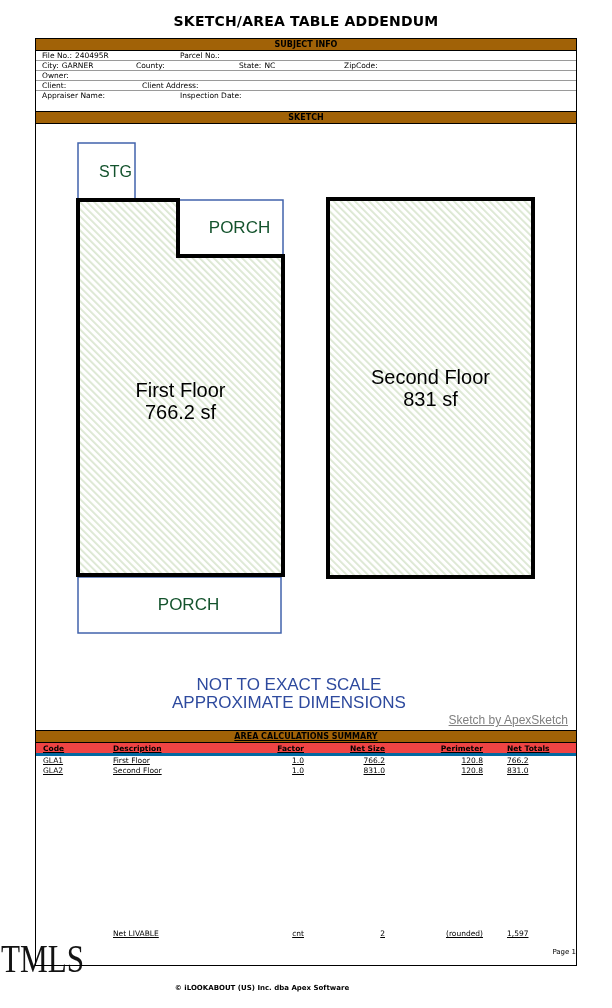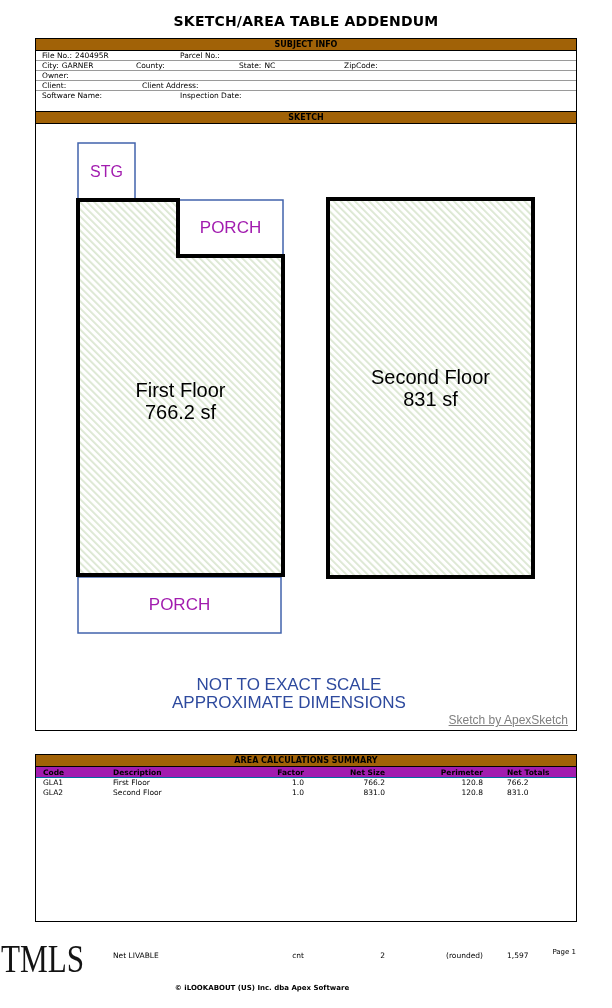--- a/index.html
+++ b/index.html
@@ -11,60 +11,60 @@
   .title {
     position:absolute; top:13px; left:0; width:612px; text-align:center;
     font-size:14px; font-weight:bold; letter-spacing:.2px;
   }
   .box {
     position:absolute; left:35px; width:542px; box-sizing:border-box;
     border:1px solid #000; background:#fff;
   }
   #subject-box { top:38px; height:74px; }
   #sketch-box  { top:111px; height:620px; }
-  #area-box    { top:754px; height:168px; }
+  #area-box    { top:730px; height:236px;text-decoration:underline; }
   .section-bar {
     height:11px; line-height:11px; background:#a16207; border-bottom:1px solid #000;
     text-align:center; font-size:8px; font-weight:bold;
   }
   
   .si-row {
     position:relative; height:10px; box-sizing:border-box;
     border-bottom:1px solid #9a9a9a; font-size:7.5px; line-height:9.5px; white-space:nowrap;
   }
   .si-row:last-child { border-bottom:none; }
   .si-field { position:absolute; top:0; }
   .si-field .lbl { margin-right:3px; }
   
   .sketch-canvas { position:relative; width:540px; height:606px; overflow:hidden; }
   .sketch-canvas svg { position:absolute; left:0; top:0; }
   .sk-label {
     position:absolute; display:flex; align-items:center; justify-content:center;
-    font-family:"Liberation Sans",sans-serif; color:#a21caf;
+    font-family:"Liberation Sans",sans-serif; color:#14532d;margin-left:9px;
   }
   .sk-floor-label {
     position:absolute; text-align:center; color:#000; font-size:20px; line-height:22px;
     font-family:"Liberation Sans",sans-serif;
   }
   .disclaimer {
     position:absolute; left:0; top:552px; width:506px; text-align:center;
     color:#2e4a9e; font-size:17px; line-height:18px; font-family:"Liberation Sans",sans-serif;
   }
   .credit {
     position:absolute; right:8px; top:589px; font-size:12px; color:#808080;
     font-family:"Liberation Sans",sans-serif;
     text-decoration:underline;
   }
   
   .tbl-grid {
     display:grid; grid-template-columns:70px 120px 78px 81px 98px 1fr;
     font-size:7.5px; align-items:end;
   }
   .tbl-head {
-    height:10px; line-height:9.5px; background:#a21caf; border-bottom:1px solid #0369a1; font-weight:bold;
+    height:10px; line-height:9.5px; background:#ef4444; border-bottom:3px solid #0369a1; font-weight:bold;
   }
   .tbl-row { height:10px; line-height:10px; }
   .c-left  { padding-left:7px; text-align:left; }
   .c-desc  { padding-left:7px; text-align:left; }
   .c-right { text-align:right; }
   .c-last  { padding-right:3px;padding-left:24px; }
   .tbl-spacer { height:152px; }
   .tbl-total { height:12px; line-height:12px; }
   
   .footer-copy {
@@ -97,21 +97,21 @@
     <span class="si-field" style="left:308px"><span class="lbl">ZipCode:</span><span></span></span>
   </div>
   <div class="si-row">
     <span class="si-field" style="left:6px"><span class="lbl">Owner:</span><span></span></span>
   </div>
   <div class="si-row">
     <span class="si-field" style="left:6px"><span class="lbl">Client:</span><span></span></span>
     <span class="si-field" style="left:106px"><span class="lbl">Client Address:</span><span></span></span>
   </div>
   <div class="si-row">
-    <span class="si-field" style="left:6px"><span class="lbl">Software Name:</span><span></span></span>
+    <span class="si-field" style="left:6px"><span class="lbl">Appraiser Name:</span><span></span></span>
     <span class="si-field" style="left:144px"><span class="lbl">Inspection Date:</span><span></span></span>
   </div>
 </div>
 
 <div class="box" id="sketch-box">
   <div class="section-bar">SKETCH</div>
   <div class="sketch-canvas">
     <svg width="540" height="606" viewBox="0 0 540 606">
       <defs>
         <pattern id="hatch" width="5" height="5" patternUnits="userSpaceOnUse" patternTransform="rotate(-45)">

